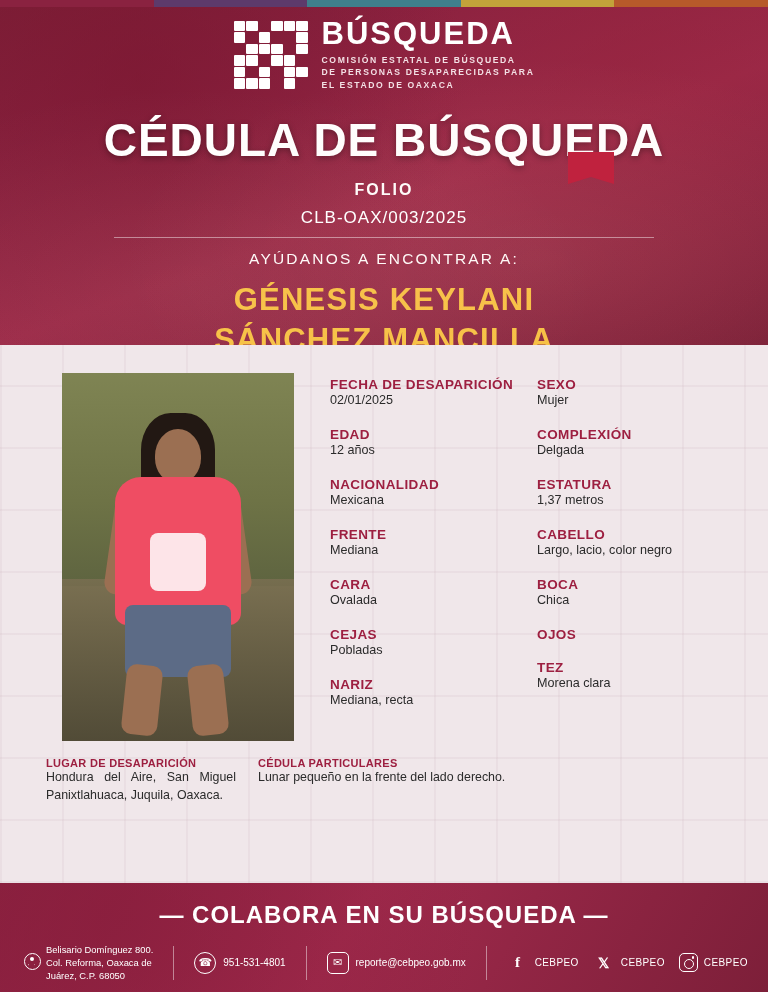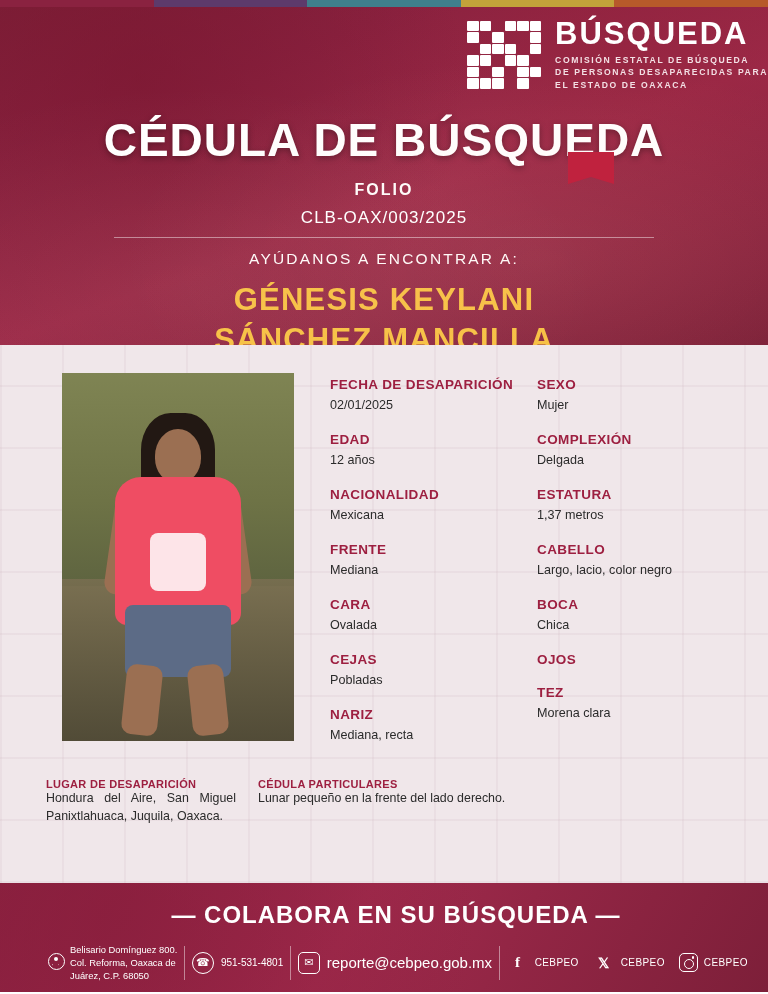--- a/index.html
+++ b/index.html
@@ -32,21 +32,21 @@
     pointer-events:none;
   }
   .topbar {
     position:absolute; top:0; left:0; width:100%; height:7px;
     display:flex;
   }
   .topbar span { flex:1; }
 
   .brand {
     position:relative;
-    display:flex; align-items:center; justify-content:flex-end;
+    display:flex; align-items:center; justify-content:center;
     gap:14px;
     padding-top:18px;
   }
   .glyph-logo{
     width:74px; height:68px;
     display:grid; grid-template-columns:repeat(6,1fr); grid-template-rows:repeat(6,1fr);
     gap:1px;
   }
   .glyph-logo i{ background:#ffffff; border-radius:1px; display:block; }
   .glyph-logo i.off{ background:transparent; }
@@ -174,21 +174,21 @@
   .fields{
     flex:1; display:flex; padding-left:36px; padding-top:4px;
   }
   .fcol{ flex:1; padding-right:18px; }
   .field{ margin-bottom:18px; }
   .field .k{
     color:#9d1f40; font-weight:bold; font-size:13.5px; letter-spacing:0.4px;
     text-transform:uppercase;
   }
   .field .v{
-    color:#2b2b2b; font-size:12.6px; margin-top:5px; line-height:1.35;
+    color:#2b2b2b; font-size:12.6px; line-height:1.35;
   }
 
   .bottom-fields{
     position:relative;
     display:flex;
     padding:16px 38px 0 46px;
     gap:22px;
   }
   .bf{ }
   .bf.lugar{ width:190px; }
@@ -198,21 +198,20 @@
   .bf .v{ color:#2b2b2b; font-size:12.4px; line-height:1.45; text-align:justify; }
 
   
   .footer{
     position:relative;
     height:109px;
     background:
       radial-gradient(circle at 15% 30%, rgba(130,25,55,0.5) 0%, rgba(130,25,55,0) 55%),
       linear-gradient(120deg,#8e2342 0%, #a02a4c 45%, #7d1f39 100%);
     color:#fff;
-    padding-left:24px;
   }
   .collab{
     text-align:center; font-weight:bold; font-size:24px; letter-spacing:1px;
     padding-top:18px;
   }
   .contact{
     display:flex; align-items:center; justify-content:space-between;
     padding:14px 20px 0 24px;
     font-size:9.4px;
   }
@@ -430,21 +429,21 @@
 
       <div class="citem">
         <span class="ico">☎</span>
         <span style="font-size:10px">951-531-4801</span>
       </div>
 
       <div class="divider"></div>
 
       <div class="citem">
         <span class="ico sq">✉</span>
-        <span style="font-size:15px">reporte@cebpeo.gob.mx</span>
+        <span style="font-size:10px">reporte@cebpeo.gob.mx</span>
       </div>
 
       <div class="divider"></div>
 
       <div class="social-group">
         <div class="social">
           <span class="ico noborder fb">f</span>
           <span>CEBPEO</span>
         </div>
         <div class="social">

